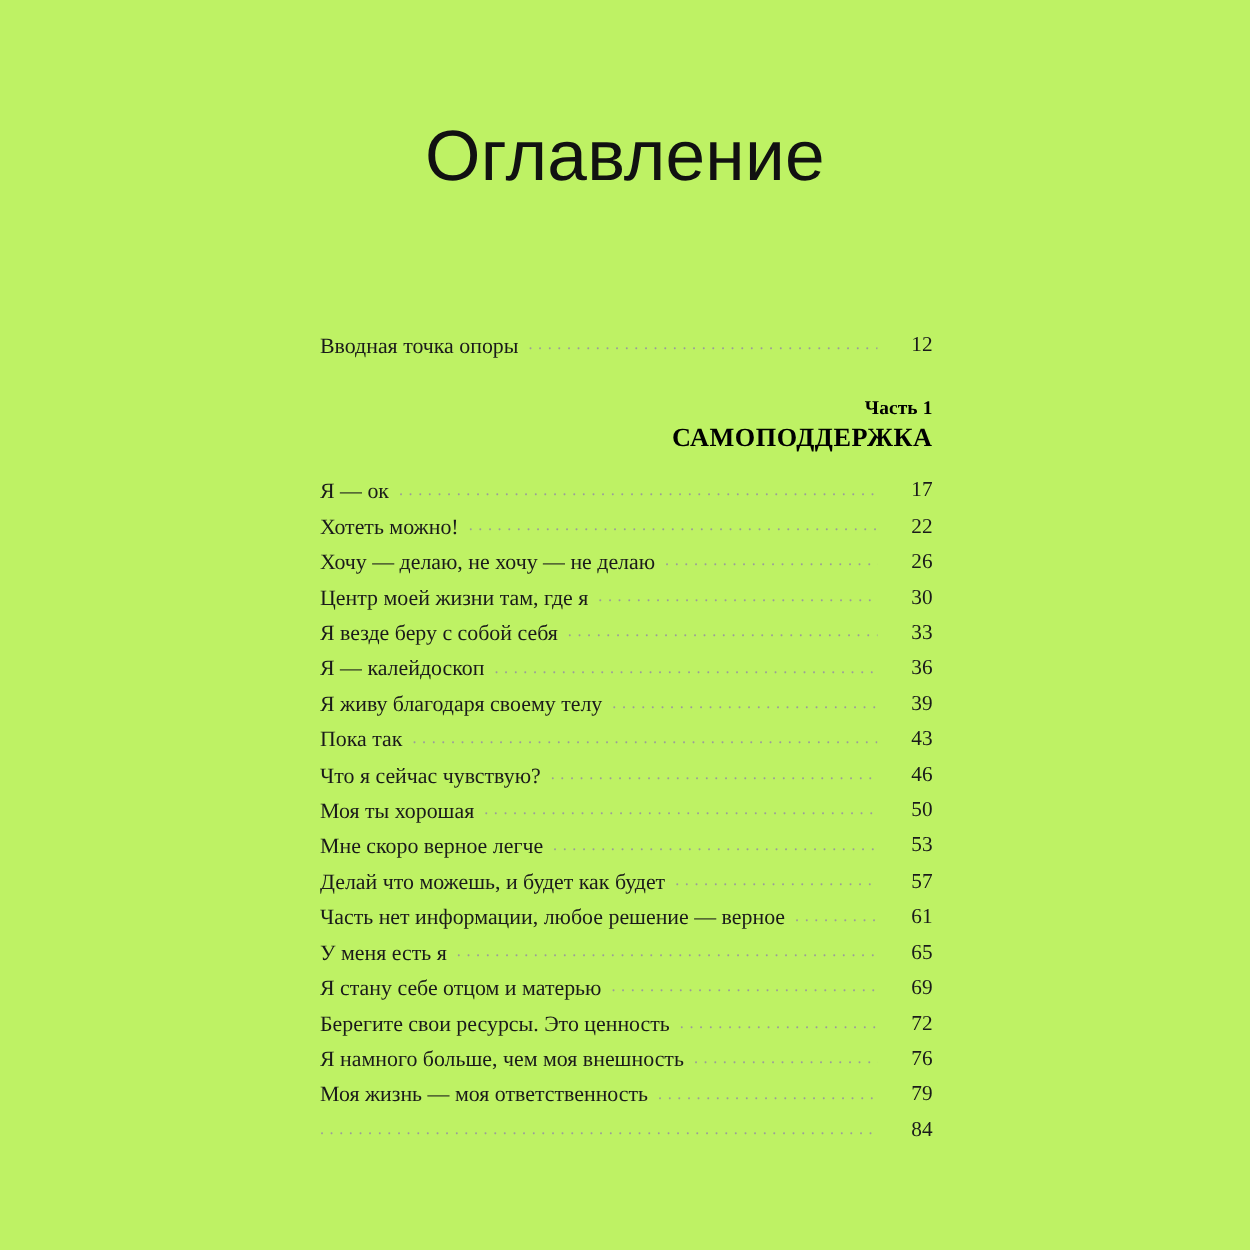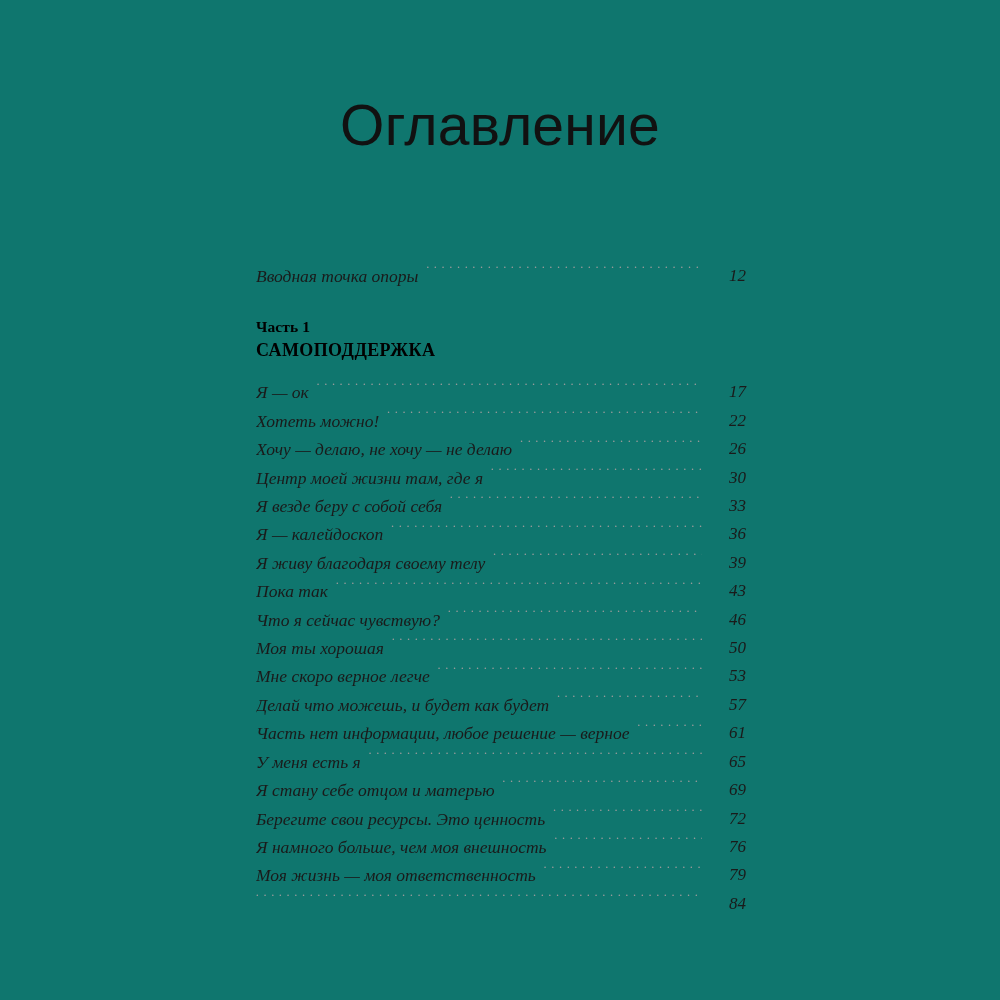--- a/index.html
+++ b/index.html
@@ -6,21 +6,21 @@
   html, body {
     margin: 0;
     padding: 0;
     background: #ffffff;
   }
 
   .page {
     position: relative;
     width: 1000px;
     height: 1000px;
-    background: #0f766e;
+    background: #bef264;
     overflow: hidden;
     font-family: "Liberation Serif", "DejaVu Serif", serif;
     color: #000000;
     -webkit-font-smoothing: antialiased;
   }
 
   
   .toc-title {
     position: absolute;
     top: 92px;
@@ -38,27 +38,26 @@
   
   .toc-body {
     position: absolute;
     top: 262px;
     left: 256px;
     width: 490px;
   }
 
   .toc-entry {
     display: flex;
-    align-items: flex-start;
+    align-items: flex-end;
     width: 100%;
     font-size: 17.5px;
     line-height: 28.4px;
     color: #1a1a1a;
     white-space: nowrap;
-    font-style: italic;
   }
 
   .toc-entry .entry-label {
     flex: 0 1 auto;
     padding-right: 8px;
     overflow: hidden;
     text-overflow: clip;
   }
 
   .toc-entry .entry-leader {
@@ -87,34 +86,34 @@
     flex: 0 0 auto;
     width: 34px;
     padding-left: 10px;
     text-align: right;
     font-size: 17px;
     color: #1a1a1a;
   }
 
   
   .part-block {
-    text-align: left;
+    text-align: right;
     font-weight: bold;
     margin-top: 26px;
     margin-bottom: 16px;
   }
 
   .part-block .part-number {
     font-size: 15.5px;
     line-height: 22px;
     letter-spacing: 0.1px;
   }
 
   .part-block .part-name {
-    font-size: 18px;
+    font-size: 21px;
     line-height: 24px;
     letter-spacing: 0.4px;
   }
 </style>
 </head>
 <body>
 
 <div class="page">
 
   <div class="toc-title">Оглавление</div>

